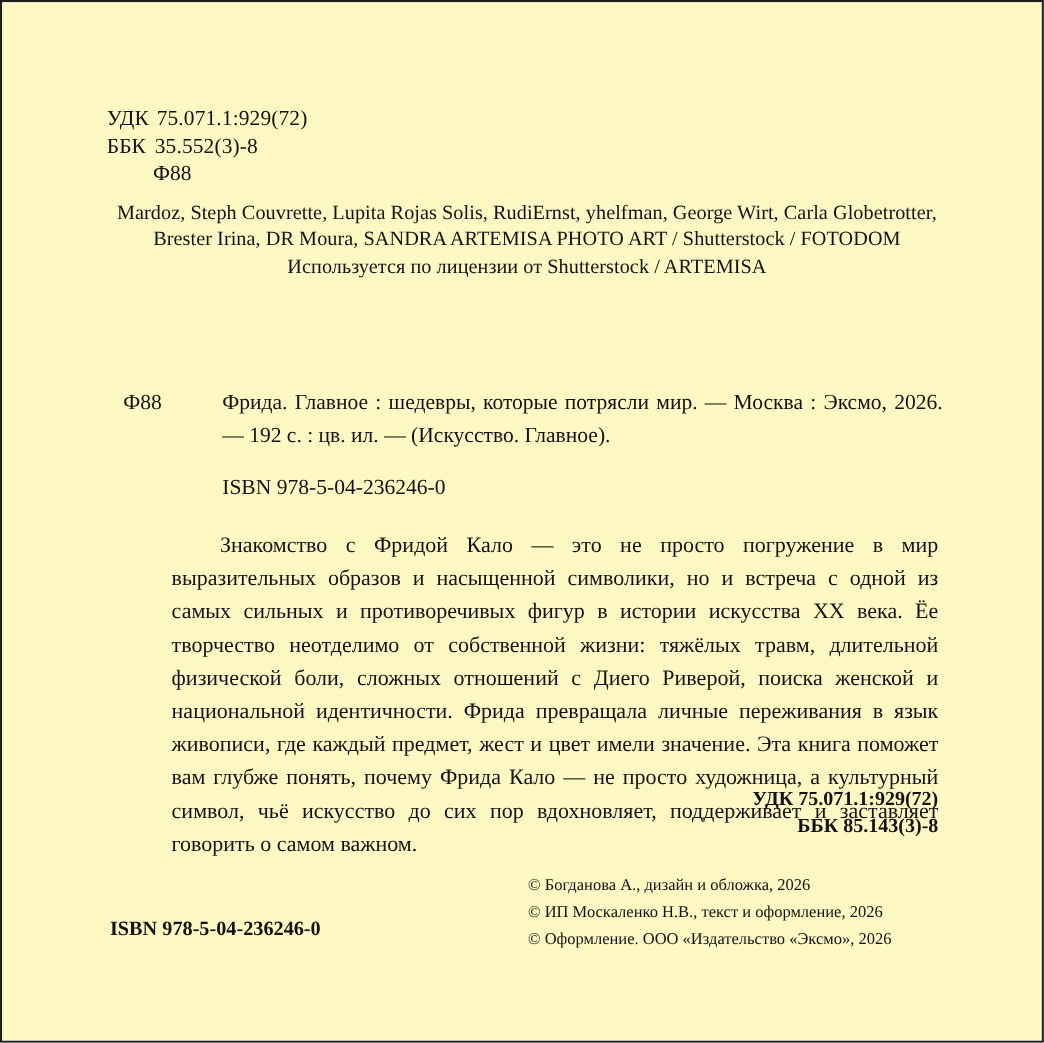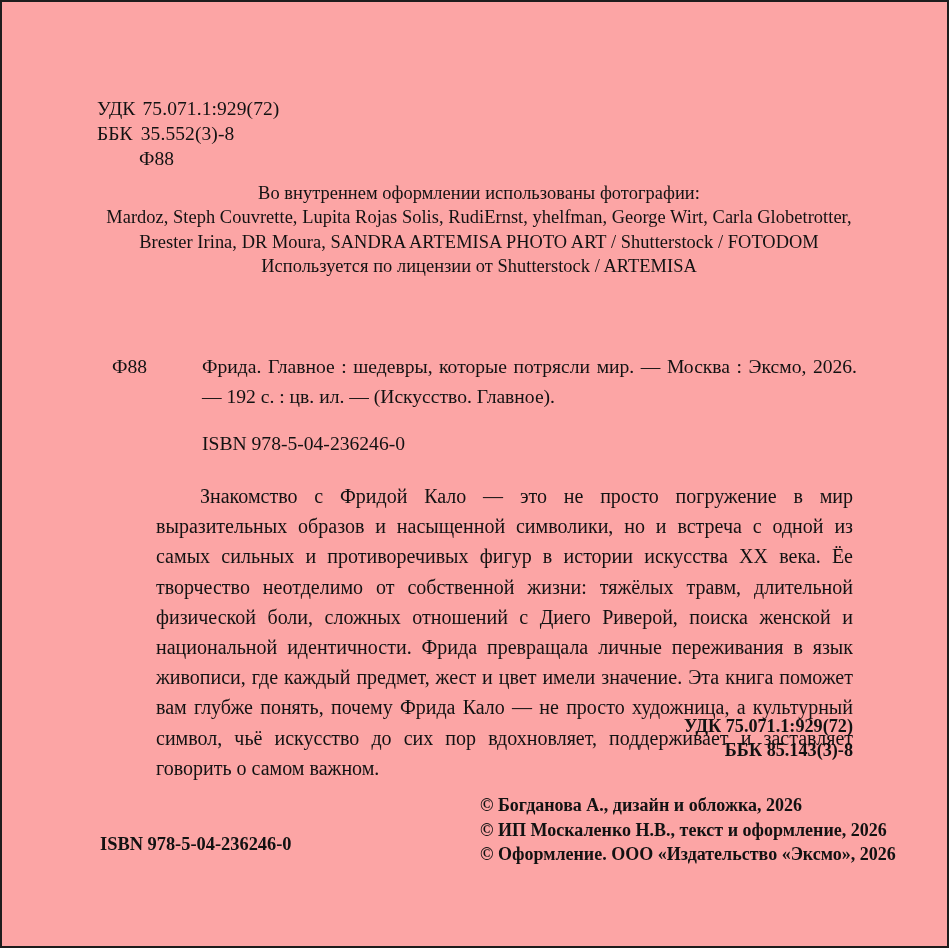--- a/index.html
+++ b/index.html
@@ -23,21 +23,21 @@
     border: 2px solid #1d1d1d;
     overflow: hidden;
   }
 
   .sheet {
     position: absolute;
     left: 0;
     top: 0;
     width: 945px;
     height: 944px;
-    background: #fca5a5;
+    background: #fef9c3;
   }
 
   
   .class-block {
     position: absolute;
     left: 95px;
     top: 94px;
     font-size: 19.5px;
     line-height: 25px;
     letter-spacing: 0.1px;
@@ -119,22 +119,22 @@
     line-height: 23.5px;
     white-space: nowrap;
   }
   .class-repeat span { display: block; }
 
   
   .copyright {
     position: absolute;
     left: 478px;
     top: 791px;
-    font-weight: bold;
-    font-size: 18px;
+    font-weight: normal;
+    font-size: 15px;
     line-height: 24.6px;
     white-space: nowrap;
   }
   .copyright span { display: block; }
 
   
   .isbn-bottom {
     position: absolute;
     left: 98px;
     top: 832px;
@@ -149,21 +149,20 @@
 <div class="page">
   <div class="sheet">
 
     <div class="class-block">
       <span class="class-line udk"><span class="lbl">УДК</span><span class="num">75.071.1:929(72)</span></span>
       <span class="class-line bbk"><span class="lbl">ББК</span><span class="num">35.552(3)-8</span></span>
       <span class="class-line sig">Ф88</span>
     </div>
 
     <div class="credits">
-      <span class="cred-line">Во внутреннем оформлении использованы фотографии:</span>
       <span class="cred-line">Mardoz, Steph Couvrette, Lupita Rojas Solis, RudiErnst, yhelfman, George Wirt, Carla Globetrotter,</span>
       <span class="cred-line">Brester Irina, DR Moura, SANDRA ARTEMISA PHOTO ART / Shutterstock / FOTODOM</span>
       <span class="cred-line">Используется по лицензии от Shutterstock / ARTEMISA</span>
     </div>
 
     <div class="biblio">
       <span class="biblio-row">
         <span class="biblio-sig">Ф88</span><span class="biblio-title">Фрида</span><span>. Главное : шедевры, которые потрясли мир. — Москва : Эксмо, 2026. — 192 с. : цв. ил. — (Искусство. Главное).</span>
       </span>
       <span class="biblio-isbn">ISBN 978-5-04-236246-0</span>

